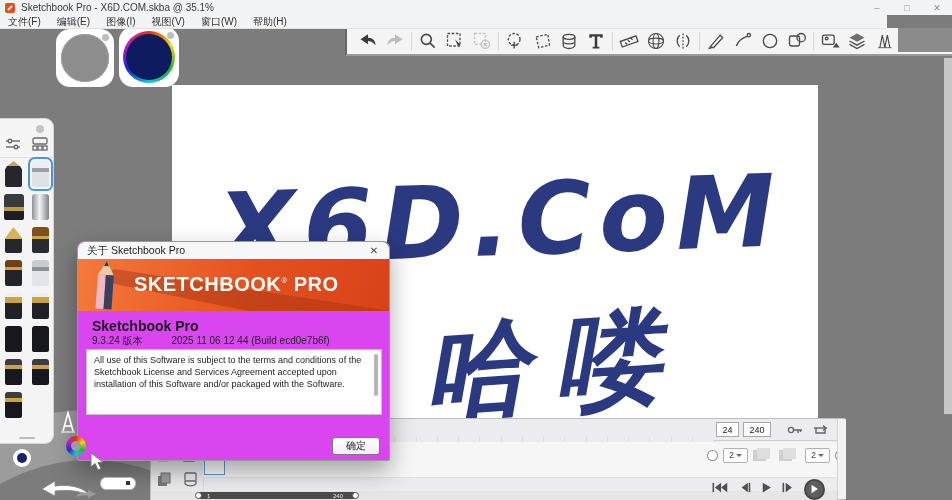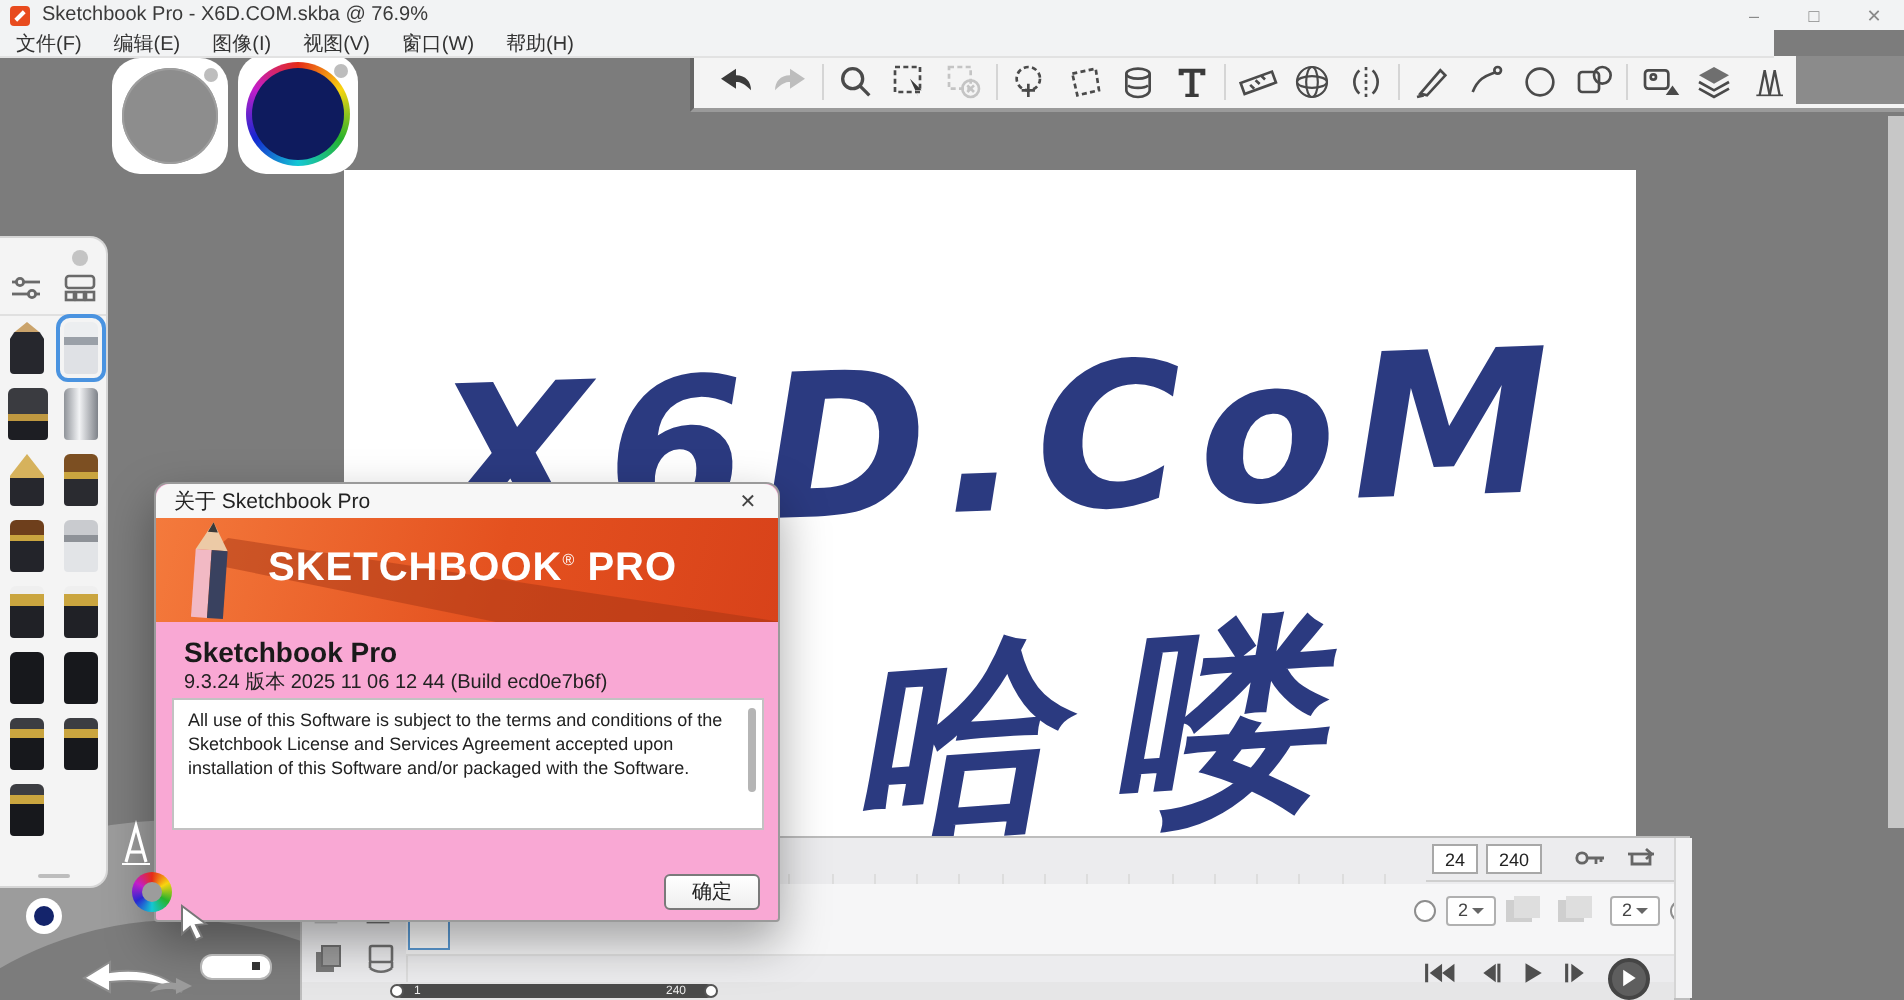--- a/index.html
+++ b/index.html
@@ -68,29 +68,29 @@
   #ring-brush{position:absolute;left:56px;top:409px;z-index:6;}
   #ring-rainbow{position:absolute;left:66px;top:436px;width:20px;height:20px;border-radius:50%;background:conic-gradient(#e52b18,#f9d410,#27b32c,#14c7d4,#2a28d0,#c21ec9,#e52b18);z-index:6;}
   #ring-rainbow:after{content:"";position:absolute;inset:5px;border-radius:50%;background:#9c9c9c;}
   #cursor{position:absolute;left:90px;top:452px;z-index:12;}
   #ring-pill{position:absolute;left:100px;top:477px;width:34px;height:11px;background:#fff;border:1px solid #b5b5b5;border-radius:6px;z-index:6;}
   #ring-pill:after{content:"";position:absolute;right:5px;top:3px;width:4px;height:4px;background:#333;}
   #swoosh{position:absolute;left:40px;top:480px;z-index:6;}
   #grayarrow{position:absolute;left:74px;top:485px;z-index:6;}
 
   
-  #dialog{position:absolute;left:77px;top:241px;width:313px;height:220px;background:#f9a8d4;border:1px solid #9a9a9a;border-radius:7px 7px 2px 2px;box-shadow:0 10px 24px rgba(0,0,0,.35);z-index:5;box-sizing:border-box;}
+  #dialog{position:absolute;left:77px;top:241px;width:313px;height:220px;background:#d946ef;border:1px solid #9a9a9a;border-radius:7px 7px 2px 2px;box-shadow:0 10px 24px rgba(0,0,0,.35);z-index:5;box-sizing:border-box;}
   #dlg-title{height:17px;background:#f7f7f7;border-radius:7px 7px 0 0;display:flex;align-items:center;font-size:10.5px;color:#222;padding-left:9px;position:relative;}
   #dlg-close{position:absolute;right:7px;top:1px;width:16px;height:15px;display:flex;align-items:center;justify-content:center;font-size:10px;color:#444;}
   #dlg-banner{position:relative;height:52px;background:linear-gradient(105deg,#f47a3c,#e4511f 55%,#d8421a);overflow:hidden;display:flex;align-items:center;}
   #banner-text{position:absolute;left:56px;top:14px;color:#fff;font-weight:bold;font-size:20px;letter-spacing:.5px;white-space:nowrap;}
   #banner-text sup{font-size:8px;font-weight:normal;}
   #dlg-product{position:absolute;left:14px;top:76px;font-size:14px;font-weight:bold;color:#1a1a1a;}
   #dlg-version{position:absolute;left:14px;top:92px;font-size:10px;color:#222;}
-  #dlg-version .build{}
+  #dlg-version .build{margin-left:26px;}
   #dlg-license{position:absolute;left:8px;top:107px;width:296px;height:66px;border:1px solid #c2c2c2;background:#fff;box-sizing:border-box;padding:4px 10px 4px 7px;font-size:9px;line-height:1.35;color:#222;overflow:hidden;}
   #dlg-license p{margin:0 0 8px 0;}
   #dlg-scrollthumb{position:absolute;right:11px;top:112px;width:4px;height:42px;background:#b5b5b5;border-radius:2px;}
   #dlg-ok{position:absolute;right:9px;bottom:5px;width:46px;height:16px;border:1px solid #7a7a7a;border-radius:3px;background:linear-gradient(#fff,#efefef);font-size:10px;color:#222;display:flex;align-items:center;justify-content:center;}
 
   
   #timeline{position:absolute;left:150px;top:418px;width:695px;height:82px;background:#ececee;border:1px solid #bdbdbd;box-sizing:border-box;z-index:4;}
   #ruler{position:absolute;left:52px;top:18px;width:510px;height:22px;display:flex;border-bottom:1px solid #0f766e;}
   .rcell{width:21.25px;box-sizing:border-box;border-left:1px solid #ddd;font-size:9px;color:#555;display:flex;align-items:center;justify-content:center;}
   #ruler-right{position:absolute;left:562px;top:0;width:133px;height:22px;display:flex;align-items:center;gap:4px;border-bottom:1px solid #cfcfcf;padding-left:3px;box-sizing:border-box;}
@@ -118,21 +118,21 @@
   #play-big{width:21px;height:21px;border-radius:50%;background:#5e5e5e;border:2px solid #454545;display:flex;align-items:center;justify-content:center;box-sizing:border-box;}
   #tl-rightstrip{position:absolute;left:686px;top:0;width:8px;height:80px;background:#f2f2f3;border-left:1px solid #d5d5d5;}
 </style>
 </head>
 <body>
 
 <div id="app">
 
   <div id="titlebar">
     <span id="app-icon"></span>
-    <span>Sketchbook Pro - X6D.COM.skba @ 76.9%</span>
+    <span>Sketchbook Pro - X6D.COM.skba @ 35.1%</span>
     <span class="wincontrols">
       <span class="winbtn">–</span>
       <span class="winbtn">□</span>
       <span class="winbtn">✕</span>
     </span>
   </div>
 
   <div id="menubar">
 
   <span class="menu-item">文件(F)</span>

